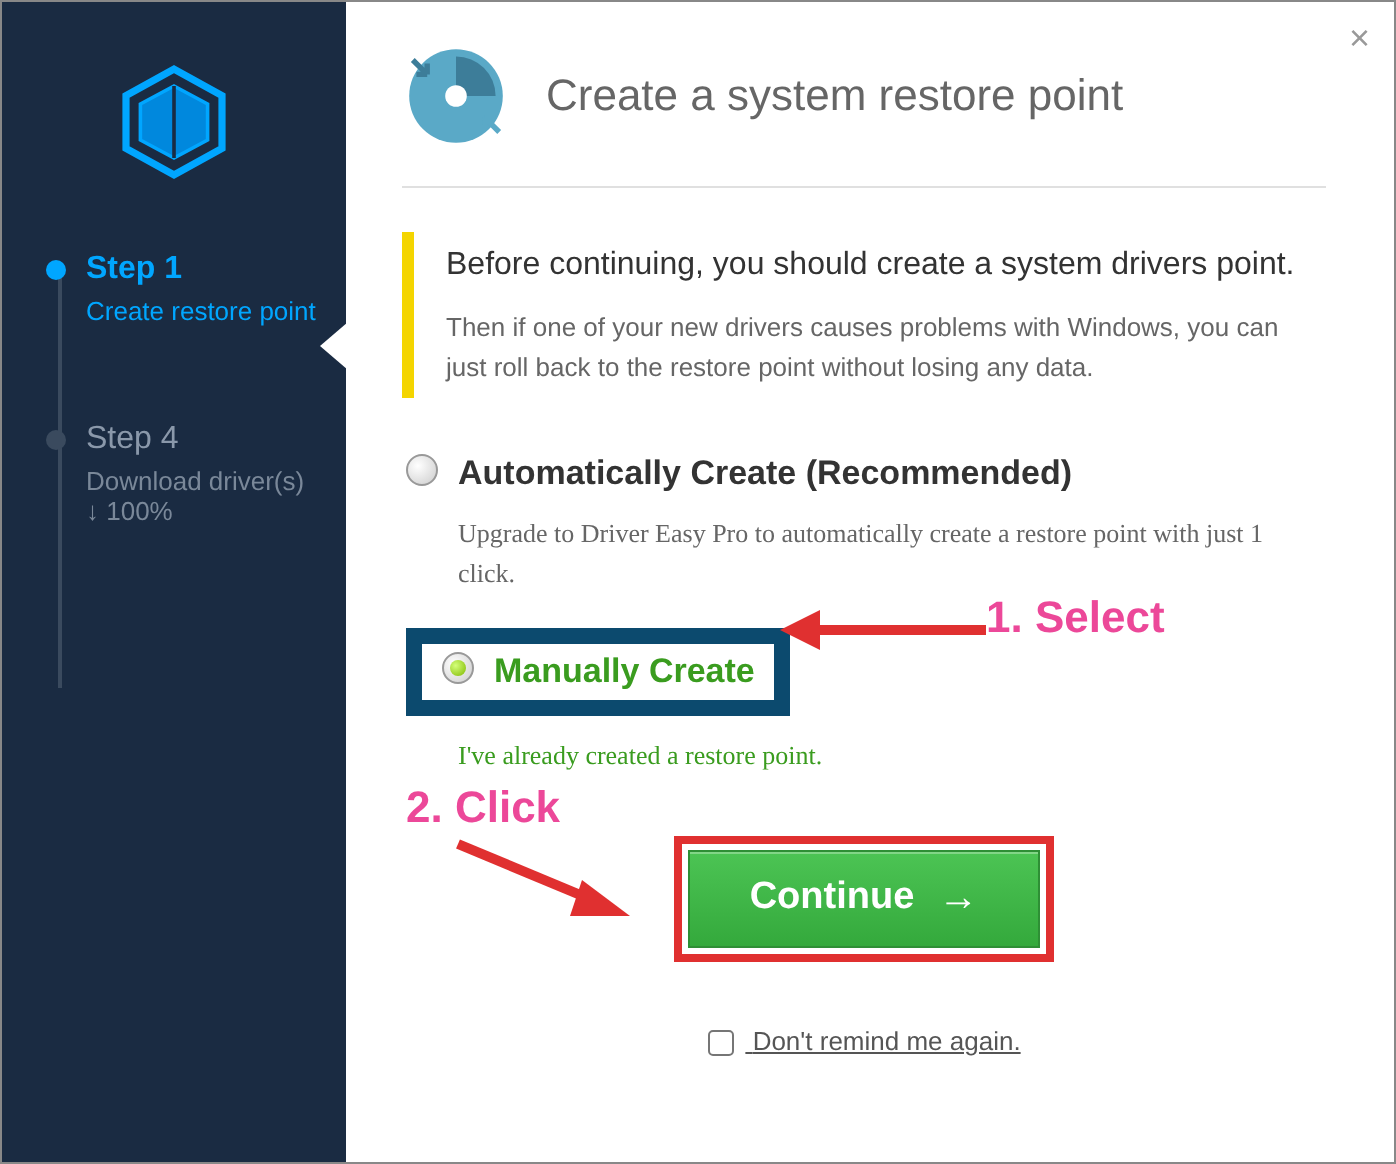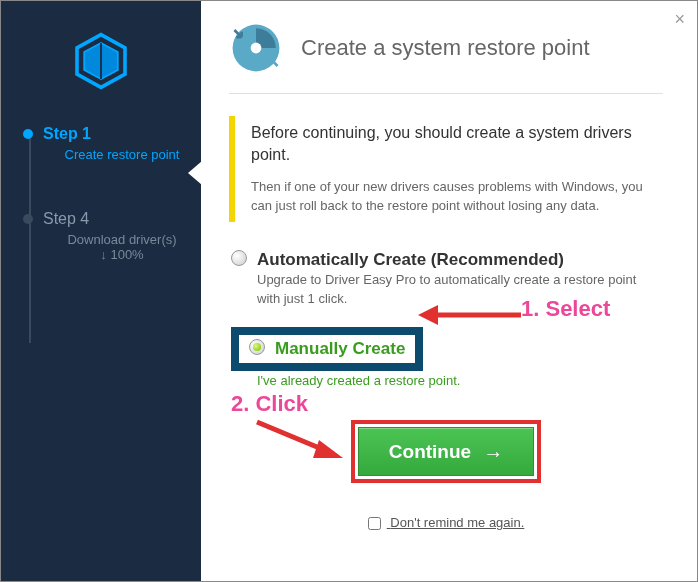--- a/index.html
+++ b/index.html
@@ -6,39 +6,39 @@
 body { font-family: "Segoe UI", Arial, sans-serif; background: #f0f0f0; }
 .window {
   width: 698px; height: 582px; margin: 0; background: #fff;
   border: 1px solid #888; position: relative; display: flex;
 }
 .close-btn {
   position: absolute; top: 8px; right: 12px; font-size: 18px;
   color: #999; cursor: pointer; font-weight: 300;
 }
 .sidebar {
-  width: 200px; background: #1a2b42; color: #fff; padding-top: 20px;
+  width: 172px; background: #1a2b42; color: #fff; padding-top: 20px;
   position: relative;
 }
 .logo-area { text-align: center; padding: 10px 0 30px; }
 .logo-svg { width: 60px; height: 60px; }
 .steps { padding-left: 24px; position: relative; }
 .step-line {
   position: absolute; left: 28px; top: 8px; width: 2px; height: 210px;
   background: #3a4a5e;
 }
 .step { position: relative; padding-bottom: 48px; padding-left: 18px; }
 .step-dot {
   position: absolute; left: -2px; top: 4px; width: 10px; height: 10px;
   border-radius: 50%; background: #3a4a5e; z-index: 2;
 }
 .step.active .step-dot { background: #00a6ff; }
 .step-title { font-size: 16px; color: #8a98aa; margin-bottom: 4px; }
 .step.active .step-title { color: #00a6ff; font-weight: 600; }
-.step-sub { font-size: 13px; color: #7a8899; text-align: center; }
+.step-sub { font-size: 13px; color: #7a8899; }
 .step.active .step-sub { color: #00a6ff; }
 .triangle {
   position: absolute; right: -1px; top: 160px; width: 0; height: 0;
   border-top: 12px solid transparent; border-bottom: 12px solid transparent;
   border-right: 14px solid #fff;
 }
 .main { flex: 1; padding: 20px 34px 20px 28px; position: relative; }
 .header { display: flex; align-items: center; gap: 18px; padding-bottom: 18px; border-bottom: 1px solid #e0e0e0; margin-bottom: 22px; }
 .header-icon { width: 54px; height: 54px; }
 .header-title { font-size: 22px; color: #666; font-weight: 400; }
@@ -53,21 +53,21 @@
   width: 16px; height: 16px; border-radius: 50%; border: 1px solid #999;
   background: radial-gradient(circle at 35% 35%, #fff, #ccc);
   display: inline-flex; align-items: center; justify-content: center;
 }
 .radio.selected::after {
   content: ""; width: 8px; height: 8px; border-radius: 50%;
   background: radial-gradient(circle at 35% 35%, #d4ff7a, #7fb800);
 }
 .option-label { font-size: 17px; font-weight: 700; color: #333; }
 .option-label.green { color: #3a9c1f; }
-.option-desc { font-size: 13px; color: #666; margin-left: 26px; margin-top: 0; line-height: 1.5; }
+.option-desc { font-size: 13px; color: #666; margin-left: 26px; margin-top: 10px; line-height: 1.5; font-family: Liberation Serif, serif; }
 .option-desc.green { color: #3a9c1f; }
 .highlight-box { border: 8px solid #0c4a6e; padding: 4px 10px; display: inline-flex; }
 .continue-btn {
   background: linear-gradient(#4cc454, #34a93c); border: 1px solid #2e8f35;
   color: #fff; font-size: 19px; font-weight: 700; padding: 12px 30px;
   display: inline-flex; align-items: center; gap: 12px; cursor: pointer;
   box-shadow: inset 0 1px 0 rgba(255,255,255,.3);
 }
 .continue-wrap { text-align: center; margin-top: 30px; }
 .highlight-continue { border: 4px solid #e03030; display: inline-block; padding: 3px; }

